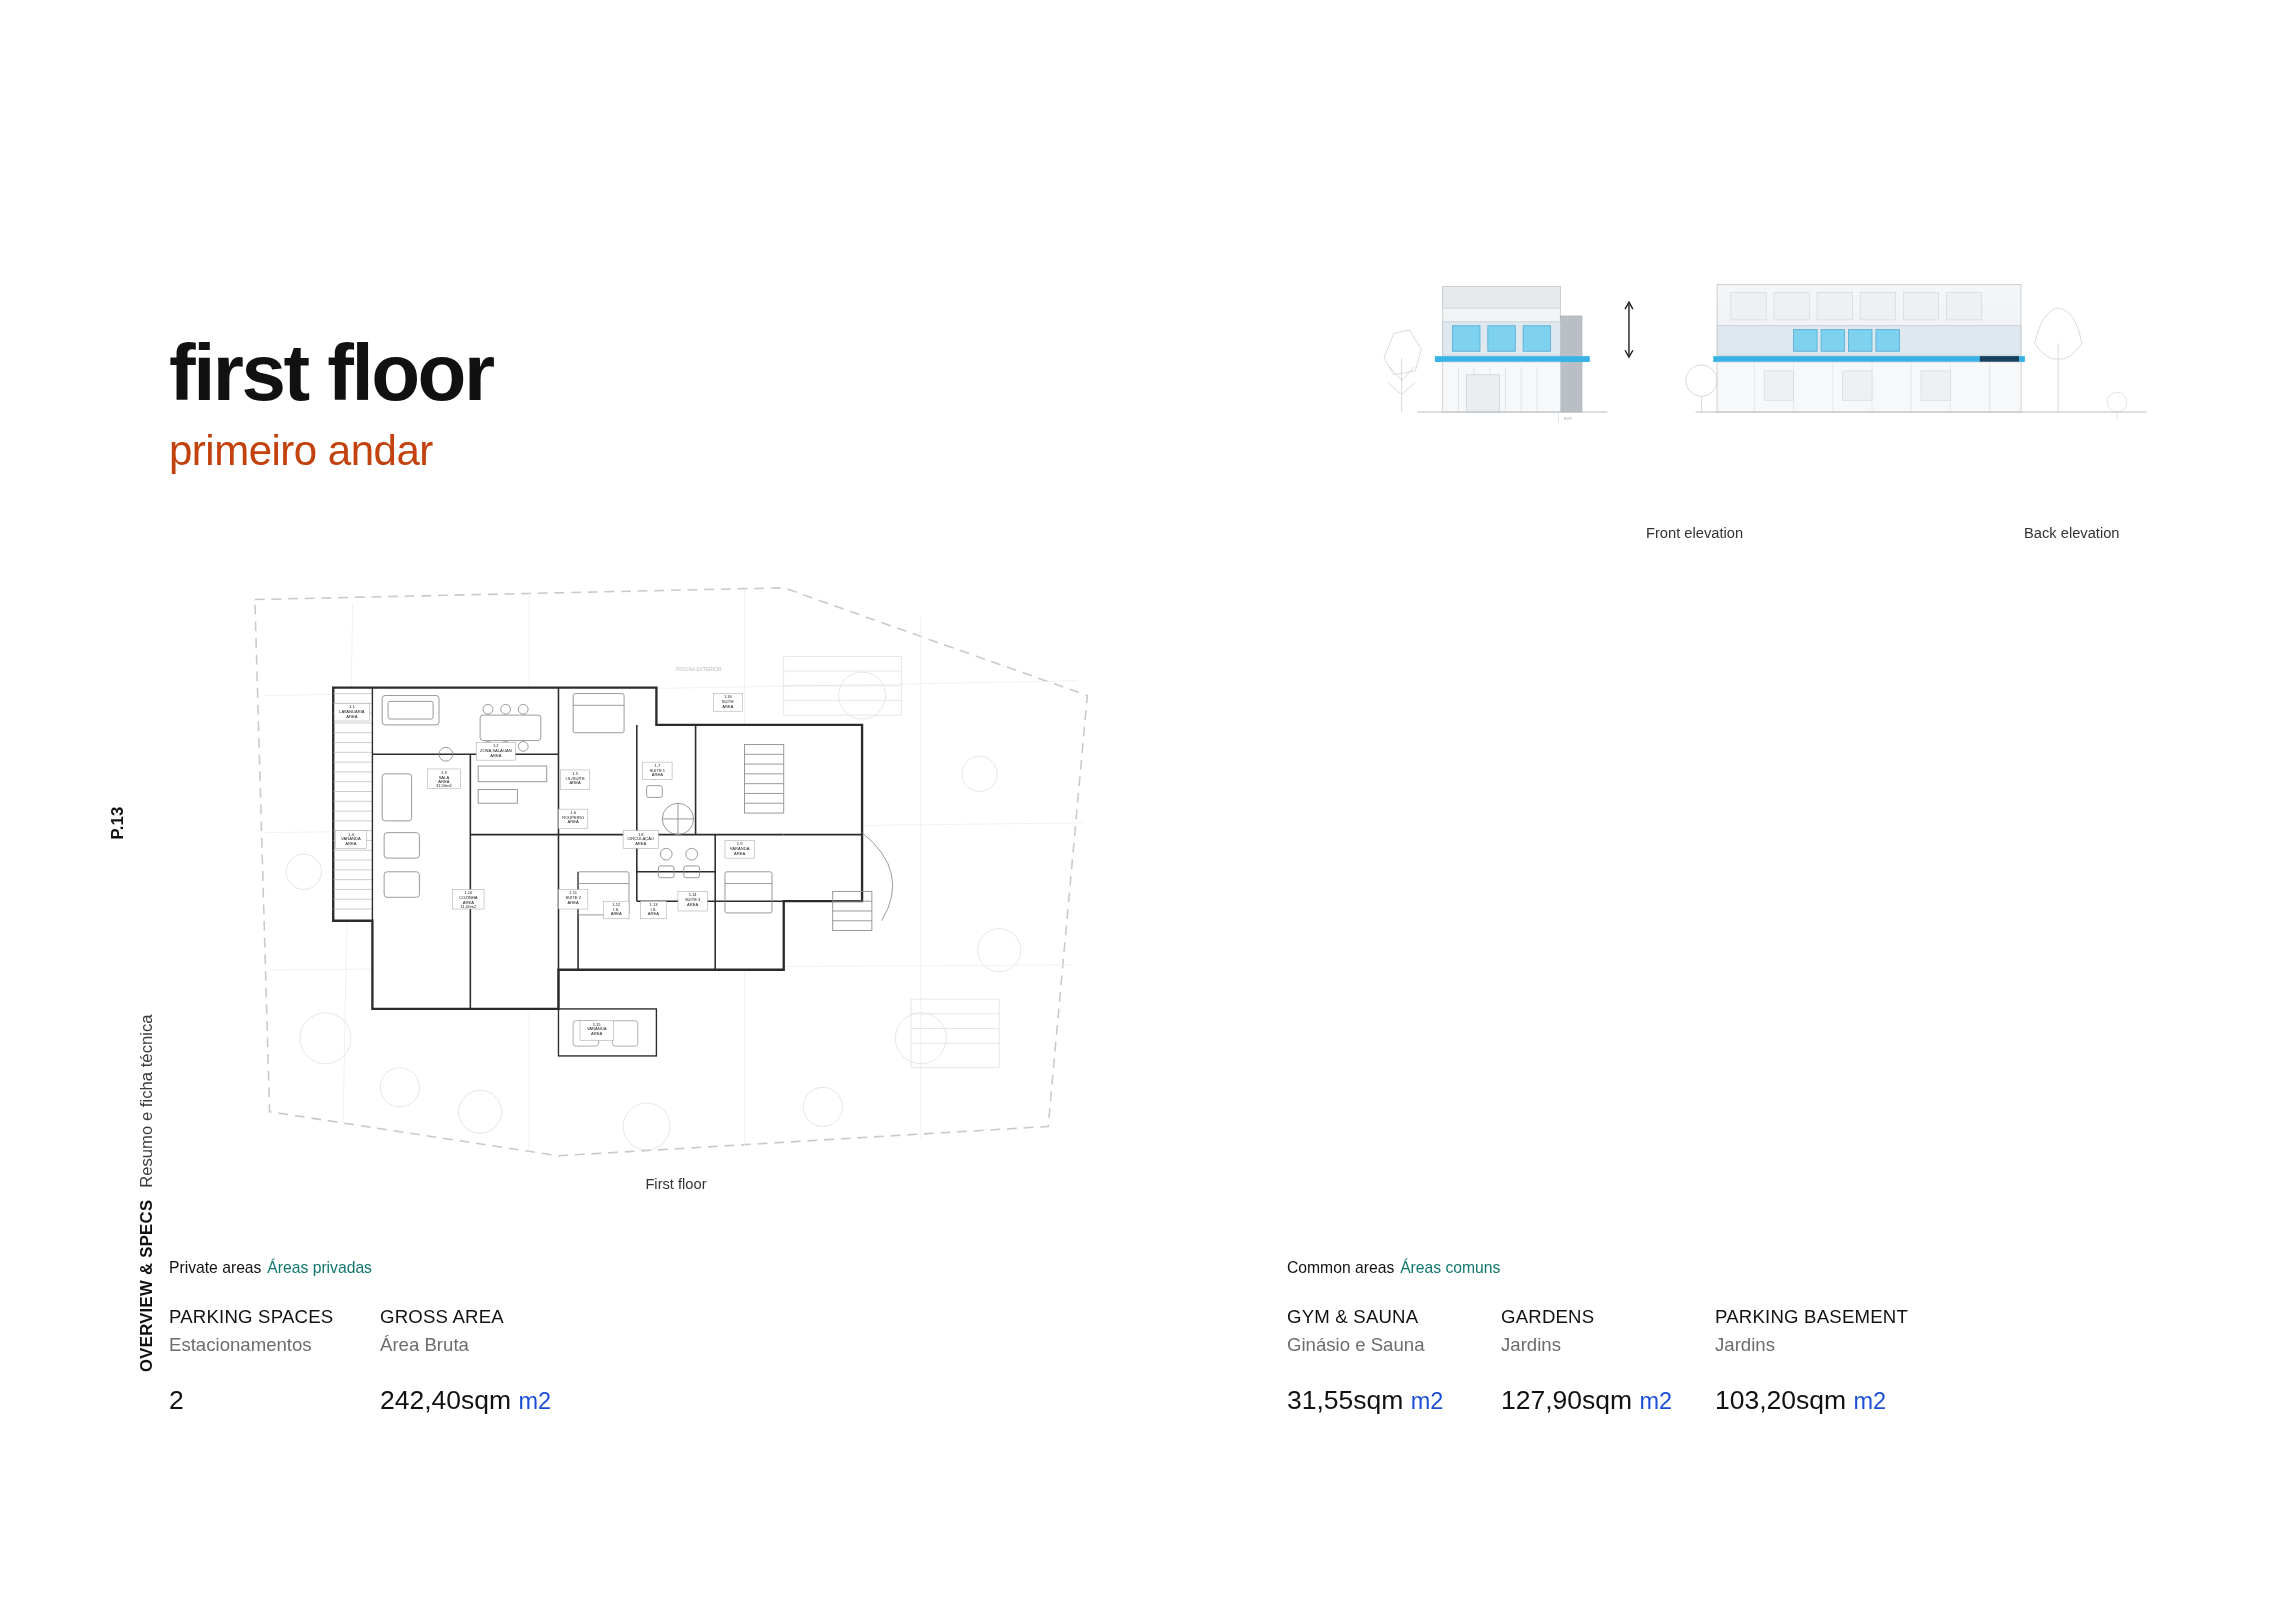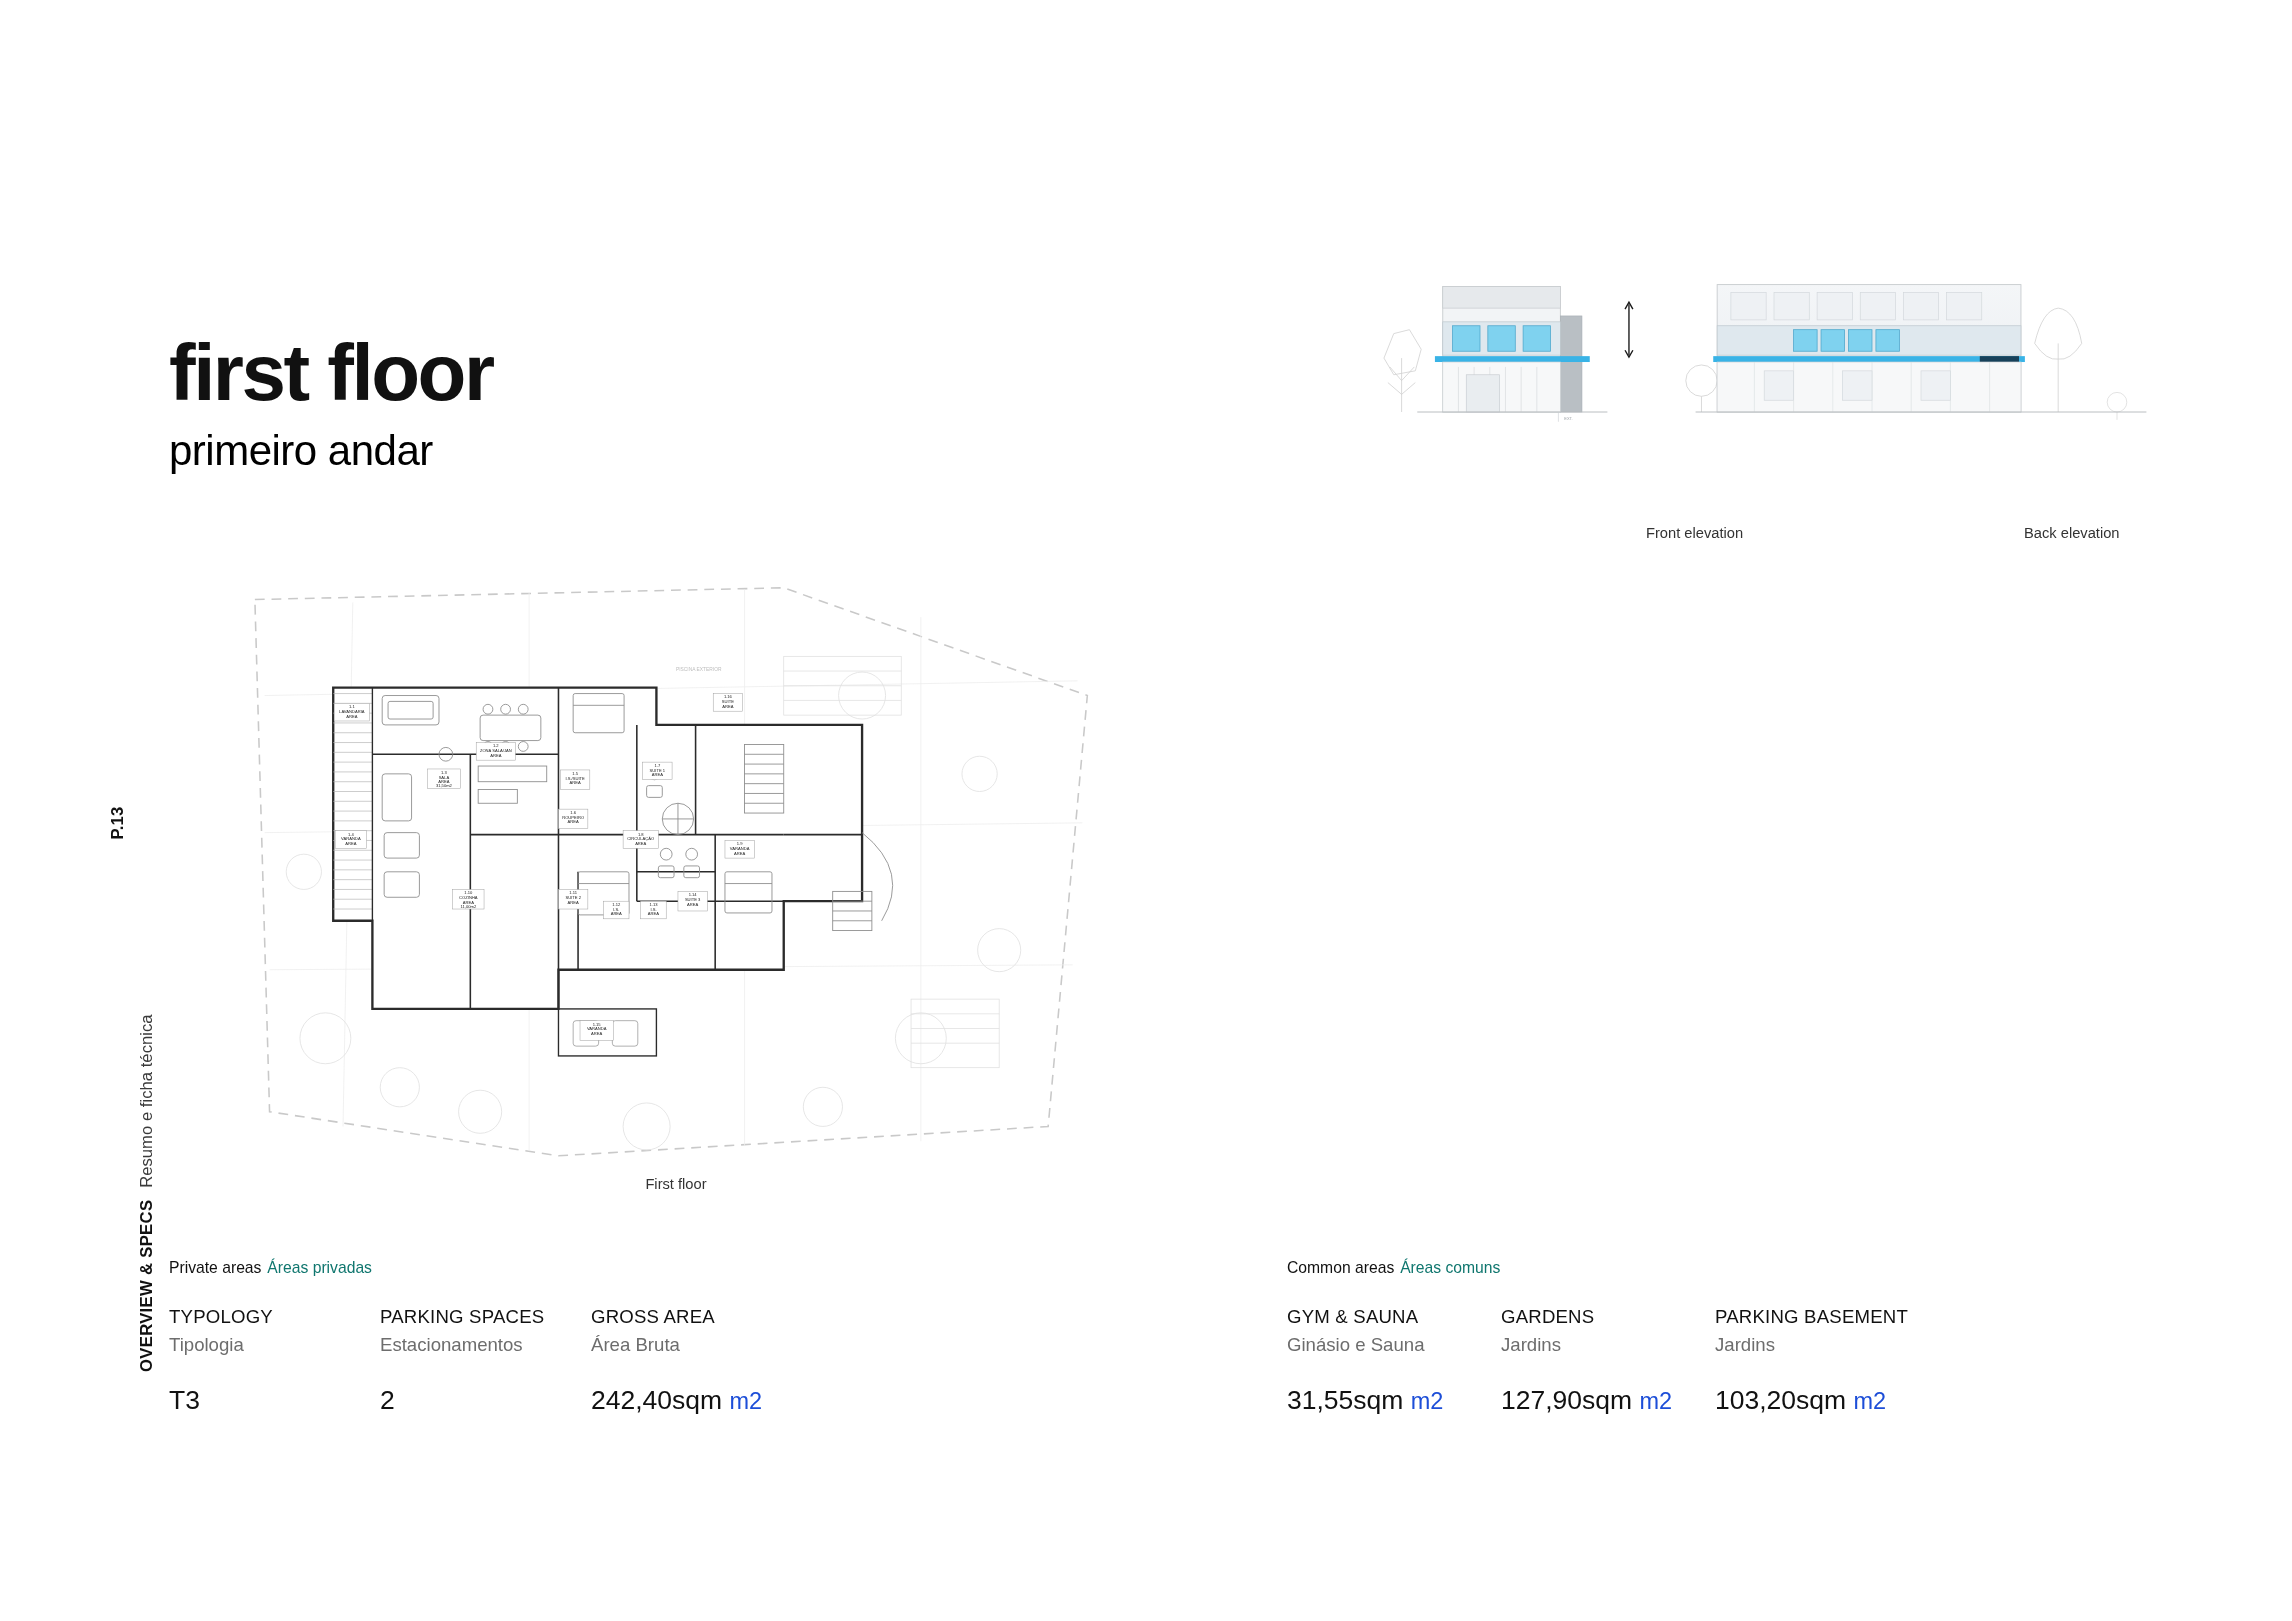--- a/index.html
+++ b/index.html
@@ -60,21 +60,21 @@
     font-size: 80px;
     font-weight: bold;
     letter-spacing: -2.5px;
     line-height: 1;
     color: #111;
   }
   .title-sub {
     margin-top: 13.7px;
     font-size: 42px;
     font-weight: 300;
-    color: #000000;
+    color: #c2410c;
     letter-spacing: -0.5px;
   }
 
   
   .elevations {
     position: absolute;
     left: 1372px;
     top: 265px;
     width: 804px;
     height: 245px;
@@ -541,25 +541,20 @@
     </g>
   </svg>
 </div>
 <div class="plan-caption">First floor</div>
 
 <div class="spec-section private">
   <div class="spec-heading">
     <span class="bold">Private areas</span><span class="light">Áreas privadas</span>
   </div>
   <div class="spec-cols">
-    <div class="spec-col c0">
-      <div class="label-en">TYPOLOGY</div>
-      <div class="label-pt">Tipologia</div>
-      <div class="value"><span>T3</span></div>
-    </div>
     <div class="spec-col c1">
       <div class="label-en">PARKING SPACES</div>
       <div class="label-pt">Estacionamentos</div>
       <div class="value"><span>2</span></div>
     </div>
     <div class="spec-col c2">
       <div class="label-en">GROSS AREA</div>
       <div class="label-pt">Área Bruta</div>
       <div class="value"><span>242,40sqm</span> <span class="unit">m2</span></div>
     </div>

